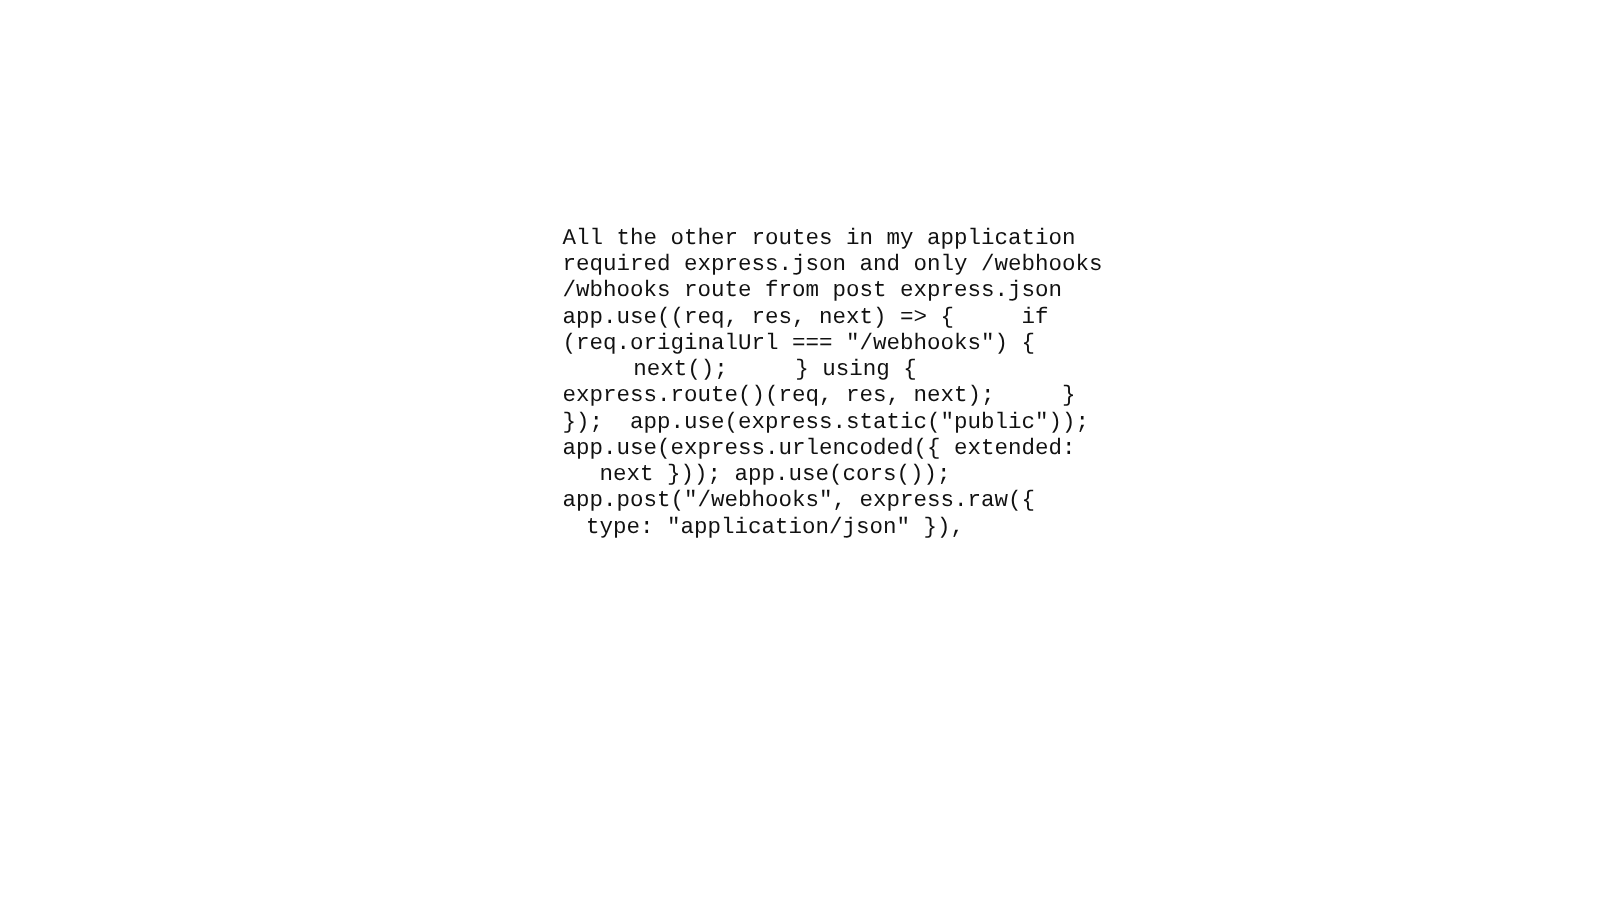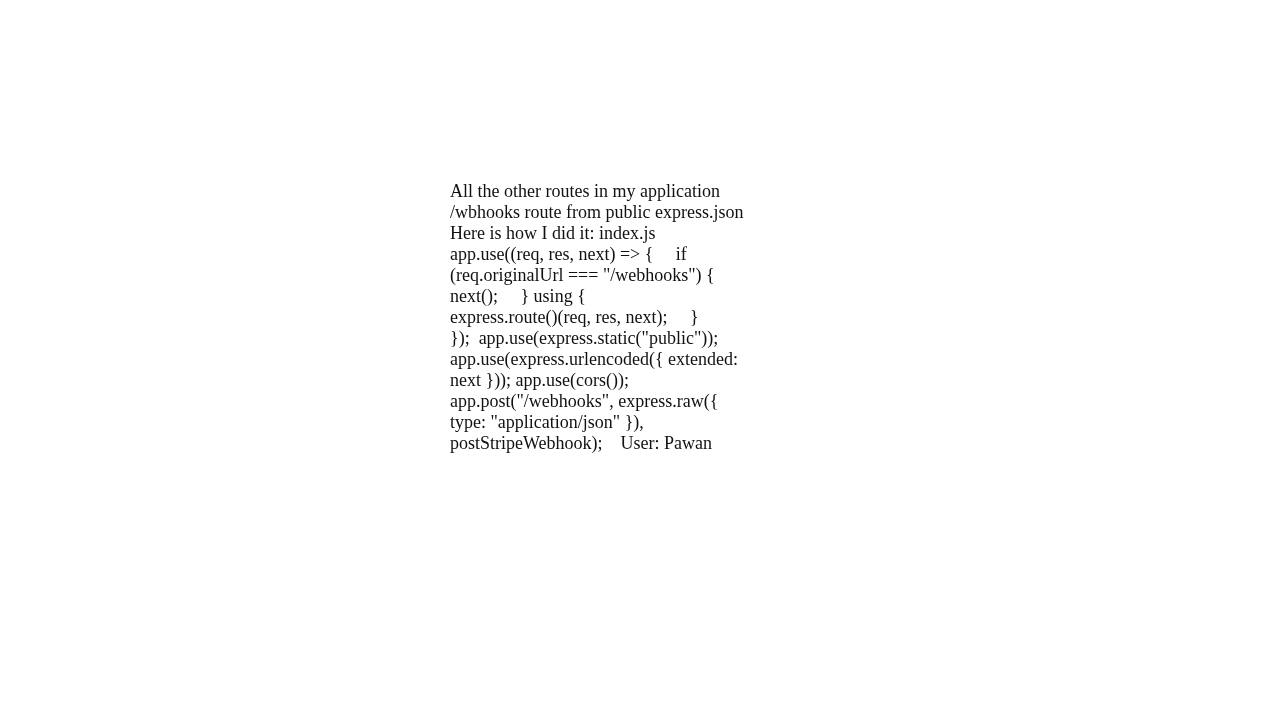--- a/index.html
+++ b/index.html
@@ -15,42 +15,42 @@
       width: 1280px;
       height: 720px;
       background: #ffffff;
       font-family: "Liberation Sans", sans-serif;
     }
     .text-block {
       position: absolute;
       left: 450px;
       top: 181px;
       width: 340px;
+      text-align: center;
       color: #111111;
       font-size: 18px;
       line-height: 21px;
-      font-family: Liberation Serif, serif;
+      font-family: Liberation Mono, monospace;
     }
     .text-line {
       white-space: pre;   
       min-height: 21px;
     }
   </style>
 </head>
 <body>
 
 <div class="page">
   <div class="text-block">
     <div class="text-line">All the other routes in my application</div>
-    <div class="text-line">/wbhooks route from public express.json</div>
-    <div class="text-line">Here is how I did it: index.js</div>
+    <div class="text-line">required express.json and only /webhooks</div>
+    <div class="text-line">/wbhooks route from post express.json</div>
     <div class="text-line">app.use((req, res, next) =&gt; {     if</div>
     <div class="text-line">(req.originalUrl === "/webhooks") {</div>
     <div class="text-line">next();     } using {</div>
     <div class="text-line">express.route()(req, res, next);     }</div>
     <div class="text-line">});  app.use(express.static("public"));</div>
     <div class="text-line">app.use(express.urlencoded({ extended:</div>
     <div class="text-line">next })); app.use(cors());</div>
     <div class="text-line">app.post("/webhooks", express.raw({</div>
     <div class="text-line">type: "application/json" }),</div>
-    <div class="text-line">postStripeWebhook);    User: Pawan</div>
   </div>
 </div>
 
 </body></html>

